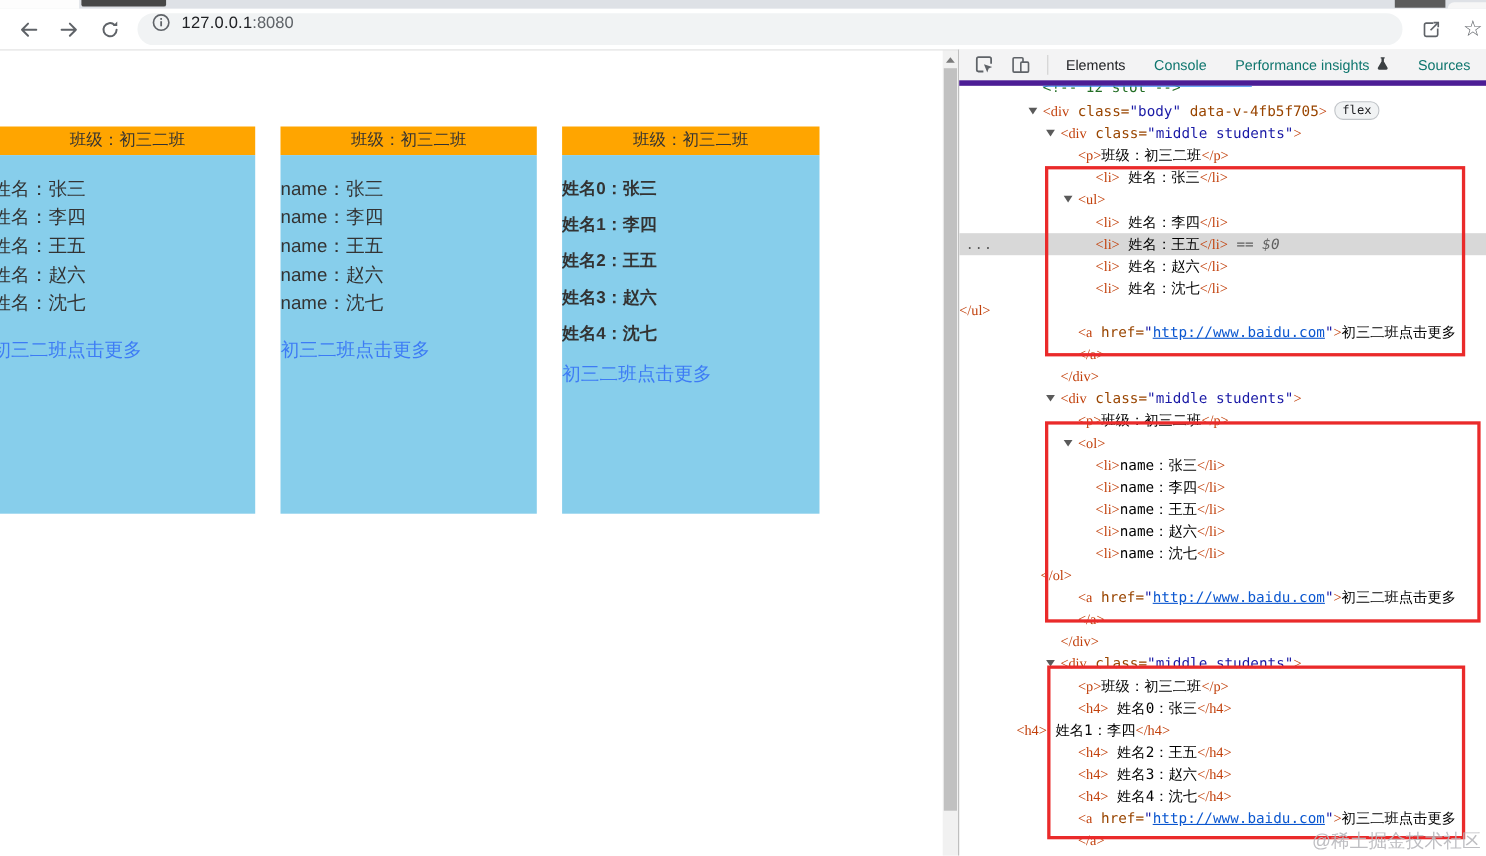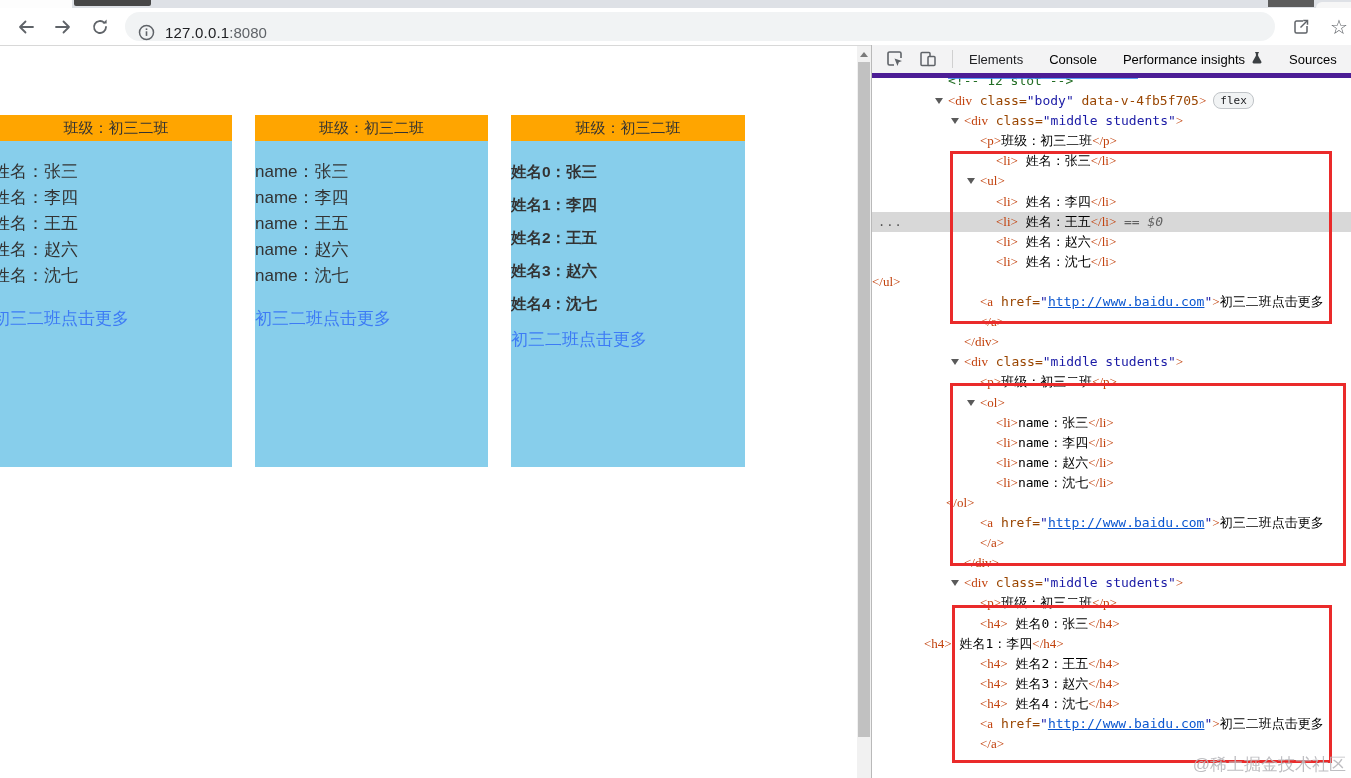--- a/index.html
+++ b/index.html
@@ -12,21 +12,21 @@
   .tabstrip .active-tab-left { position:absolute; left:0; top:0; width:72px; height:8px; background:#fdfdfd; }
   .tabstrip .dark-seg1 { position:absolute; left:74px; top:0; width:77px; height:6px; background:#474747; border-radius:0 0 2px 2px; }
   .tabstrip .dark-seg2 { position:absolute; left:1268px; top:0; width:46px; height:7px; background:#5c5c5c; }
   .tabstrip .tab-corner { position:absolute; left:1316px; top:2px; width:35px; height:6px; background:#f6f6f6; border-radius:8px 0 0 0; }
 
   
   .toolbar { position:absolute; top:8px; left:0; width:100%; height:38px; background:#fff;
              border-bottom:1px solid #d8d8d8; display:flex; align-items:center; }
   .nav-btn { width:22px; height:22px; margin-left:15px; flex:none; display:flex; align-items:center; justify-content:center; cursor:pointer; }
   .url-pill { margin-left:14px; width:1150px; height:29px; border-radius:15px; background:#f1f3f4;
-              display:flex; align-items:flex-end; font-size:15px; flex:none; }
+              display:flex; align-items:flex-start; font-size:15px; flex:none; }
   .info-wrap { margin:0 10px 0 13px; display:flex; align-items:center; }
   .url-host { color:#202124; letter-spacing:.2px; }
   .url-port { color:#5f6368; }
   .action-btn { width:22px; height:22px; flex:none; display:flex; align-items:center; justify-content:center; cursor:pointer; }
   .share { margin-left:15px; }
   .star { margin-left:16px; color:#5f6368; font-size:20px; line-height:20px; }
 
   
   .page { position:absolute; left:0; top:46px; width:857px; height:732px; background:#fff; overflow:hidden; }
   .card { position:absolute; top:69px; }
@@ -48,21 +48,21 @@
   .sb-up { position:absolute; top:0; left:0; width:14px; height:16px; display:flex; align-items:center; justify-content:center; }
   .sb-up:before { content:""; width:0; height:0; border-left:4px solid transparent; border-right:4px solid transparent; border-bottom:5px solid #7a7a7a; }
   .sb-thumb { position:absolute; top:16px; left:1px; width:12px; height:675px; background:#c1c1c1; }
 
   
   .devtools { position:absolute; left:871px; top:45px; width:480px; bottom:0; background:#fff; border-left:1px solid #b9b9b9; }
   .dt-toolbar { position:absolute; left:0; top:0; right:0; height:33px; background:#f3f3f4;
                 border-bottom:5px solid #4c1d95; display:flex; align-items:center; overflow:hidden; }
   .dt-iconbtn { width:20px; height:20px; margin-left:13px; flex:none; display:flex; align-items:center; justify-content:center; cursor:pointer; }
   .dt-sep { width:1px; height:18px; background:#d0d0d0; margin:0 3px 0 14px; flex:none; }
-  .dt-tab { padding:0 13px; font-size:13px; color:#000000; height:33px; line-height:33px; position:relative;
+  .dt-tab { padding:0 13px; font-size:13px; color:#0f766e; height:33px; line-height:33px; position:relative;
             flex:none; cursor:pointer; display:flex; align-items:center; white-space:nowrap; }
   .dt-tab.active { color:#202124; }
   .dt-tab.active:after { content:""; position:absolute; left:10px; right:10px; bottom:0; height:2px; background:#1a73e8; }
   .dt-tab svg { margin-left:6px; }
 
   .dt-tree { position:absolute; left:0; top:33px; right:0; bottom:0; overflow:hidden;
              font-family:"DejaVu Sans Mono", monospace; font-size:13px; color:#000; }
   .trow { position:relative; height:20.1px; line-height:20.1px; white-space:pre; }
   .trow.first { margin-top:-7px; }
   .trow.sel { background:#d8d8d8; }
@@ -231,20 +231,21 @@
         <div class="trow" style="padding-left: 124px;"><span class="tk-tag">&lt;li&gt;</span><span class="tk-txt"> 姓名：沈七</span><span class="tk-tag">&lt;/li&gt;</span></div>
         <div class="trow" style=""><span class="tk-tag">&lt;/ul&gt;</span></div>
         <div class="trow" style="padding-left: 108px;"><span class="tk-tag">&lt;a</span><span class="tk-attr"> href=</span><span class="tk-val">"</span><span class="tk-lnk">http://www.baidu.com</span><span class="tk-val">"</span><span class="tk-tag">&gt;</span><span class="tk-txt">初三二班点击更多</span></div>
         <div class="trow" style="padding-left: 108px;"><span class="tk-tag">&lt;/a&gt;</span></div>
         <div class="trow" style="padding-left: 92px;"><span class="tk-tag">&lt;/div&gt;</span></div>
         <div class="trow" style="padding-left: 92px;"><span class="arrow" style="left: 79px;"></span><span class="tk-tag">&lt;div</span><span class="tk-attr"> class=</span><span class="tk-val">"middle students"</span><span class="tk-tag">&gt;</span></div>
         <div class="trow" style="padding-left: 108px;"><span class="tk-tag">&lt;p&gt;</span><span class="tk-txt">班级：初三二班</span><span class="tk-tag">&lt;/p&gt;</span></div>
         <div class="trow" style="padding-left: 108px;"><span class="arrow" style="left: 95px;"></span><span class="tk-tag">&lt;ol&gt;</span></div>
         <div class="trow" style="padding-left: 124px;"><span class="tk-tag">&lt;li&gt;</span><span class="tk-txt">name：张三</span><span class="tk-tag">&lt;/li&gt;</span></div>
         <div class="trow" style="padding-left: 124px;"><span class="tk-tag">&lt;li&gt;</span><span class="tk-txt">name：李四</span><span class="tk-tag">&lt;/li&gt;</span></div>
+        <div class="trow" style="padding-left: 124px;"><span class="tk-tag">&lt;li&gt;</span><span class="tk-txt">name：王五</span><span class="tk-tag">&lt;/li&gt;</span></div>
         <div class="trow" style="padding-left: 124px;"><span class="tk-tag">&lt;li&gt;</span><span class="tk-txt">name：赵六</span><span class="tk-tag">&lt;/li&gt;</span></div>
         <div class="trow" style="padding-left: 124px;"><span class="tk-tag">&lt;li&gt;</span><span class="tk-txt">name：沈七</span><span class="tk-tag">&lt;/li&gt;</span></div>
         <div class="trow" style="padding-left: 74px;"><span class="tk-tag">&lt;/ol&gt;</span></div>
         <div class="trow" style="padding-left: 108px;"><span class="tk-tag">&lt;a</span><span class="tk-attr"> href=</span><span class="tk-val">"</span><span class="tk-lnk">http://www.baidu.com</span><span class="tk-val">"</span><span class="tk-tag">&gt;</span><span class="tk-txt">初三二班点击更多</span></div>
         <div class="trow" style="padding-left: 108px;"><span class="tk-tag">&lt;/a&gt;</span></div>
         <div class="trow" style="padding-left: 92px;"><span class="tk-tag">&lt;/div&gt;</span></div>
         <div class="trow" style="padding-left: 92px;"><span class="arrow" style="left: 79px;"></span><span class="tk-tag">&lt;div</span><span class="tk-attr"> class=</span><span class="tk-val">"middle students"</span><span class="tk-tag">&gt;</span></div>
         <div class="trow" style="padding-left: 108px;"><span class="tk-tag">&lt;p&gt;</span><span class="tk-txt">班级：初三二班</span><span class="tk-tag">&lt;/p&gt;</span></div>
         <div class="trow" style="padding-left: 108px;"><span class="tk-tag">&lt;h4&gt;</span><span class="tk-txt"> 姓名0：张三</span><span class="tk-tag">&lt;/h4&gt;</span></div>
         <div class="trow" style="padding-left: 52px;"><span class="tk-tag">&lt;h4&gt;</span><span class="tk-txt"> 姓名1：李四</span><span class="tk-tag">&lt;/h4&gt;</span></div>

